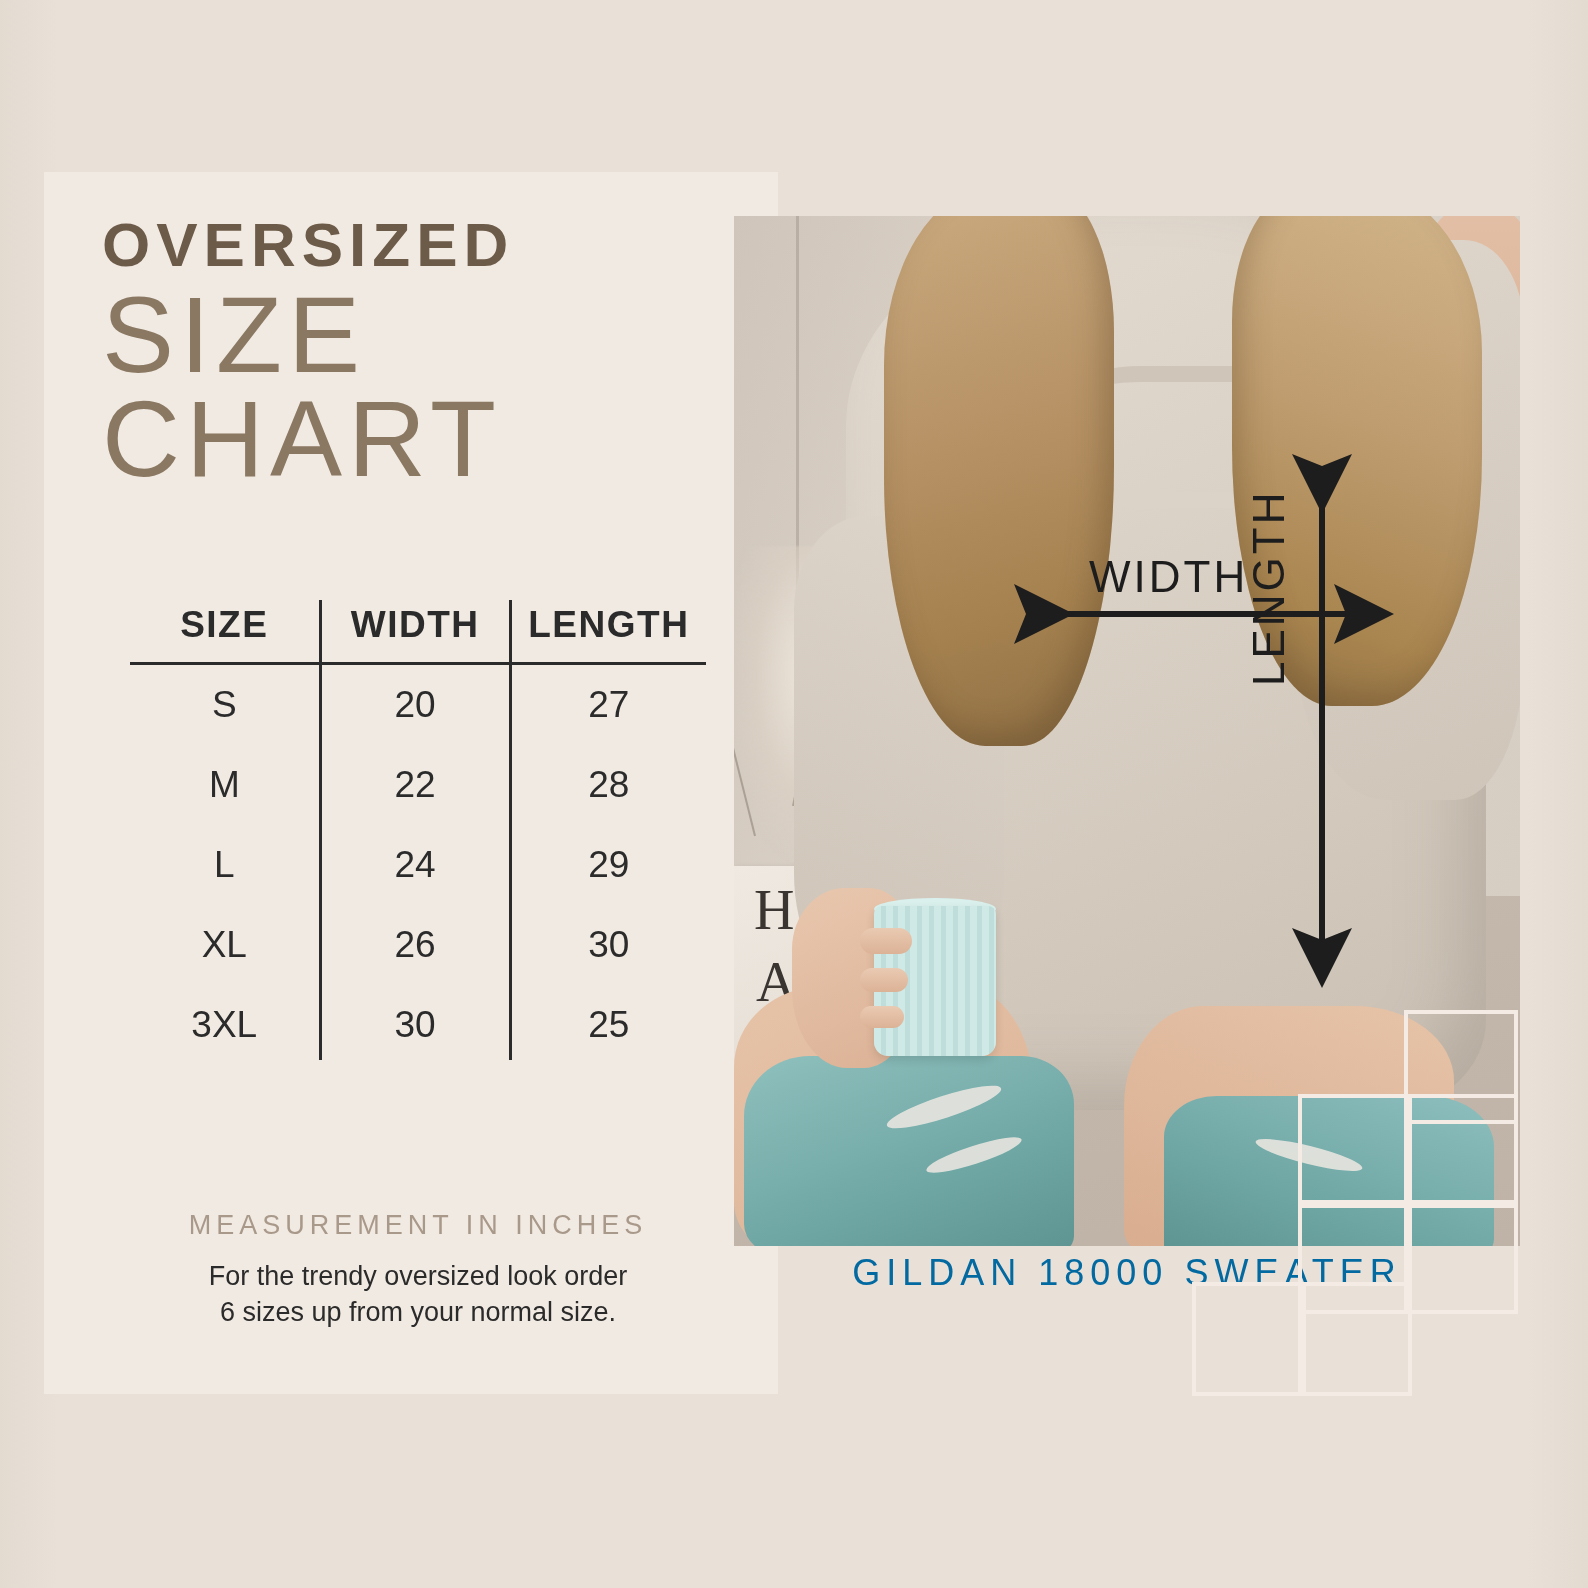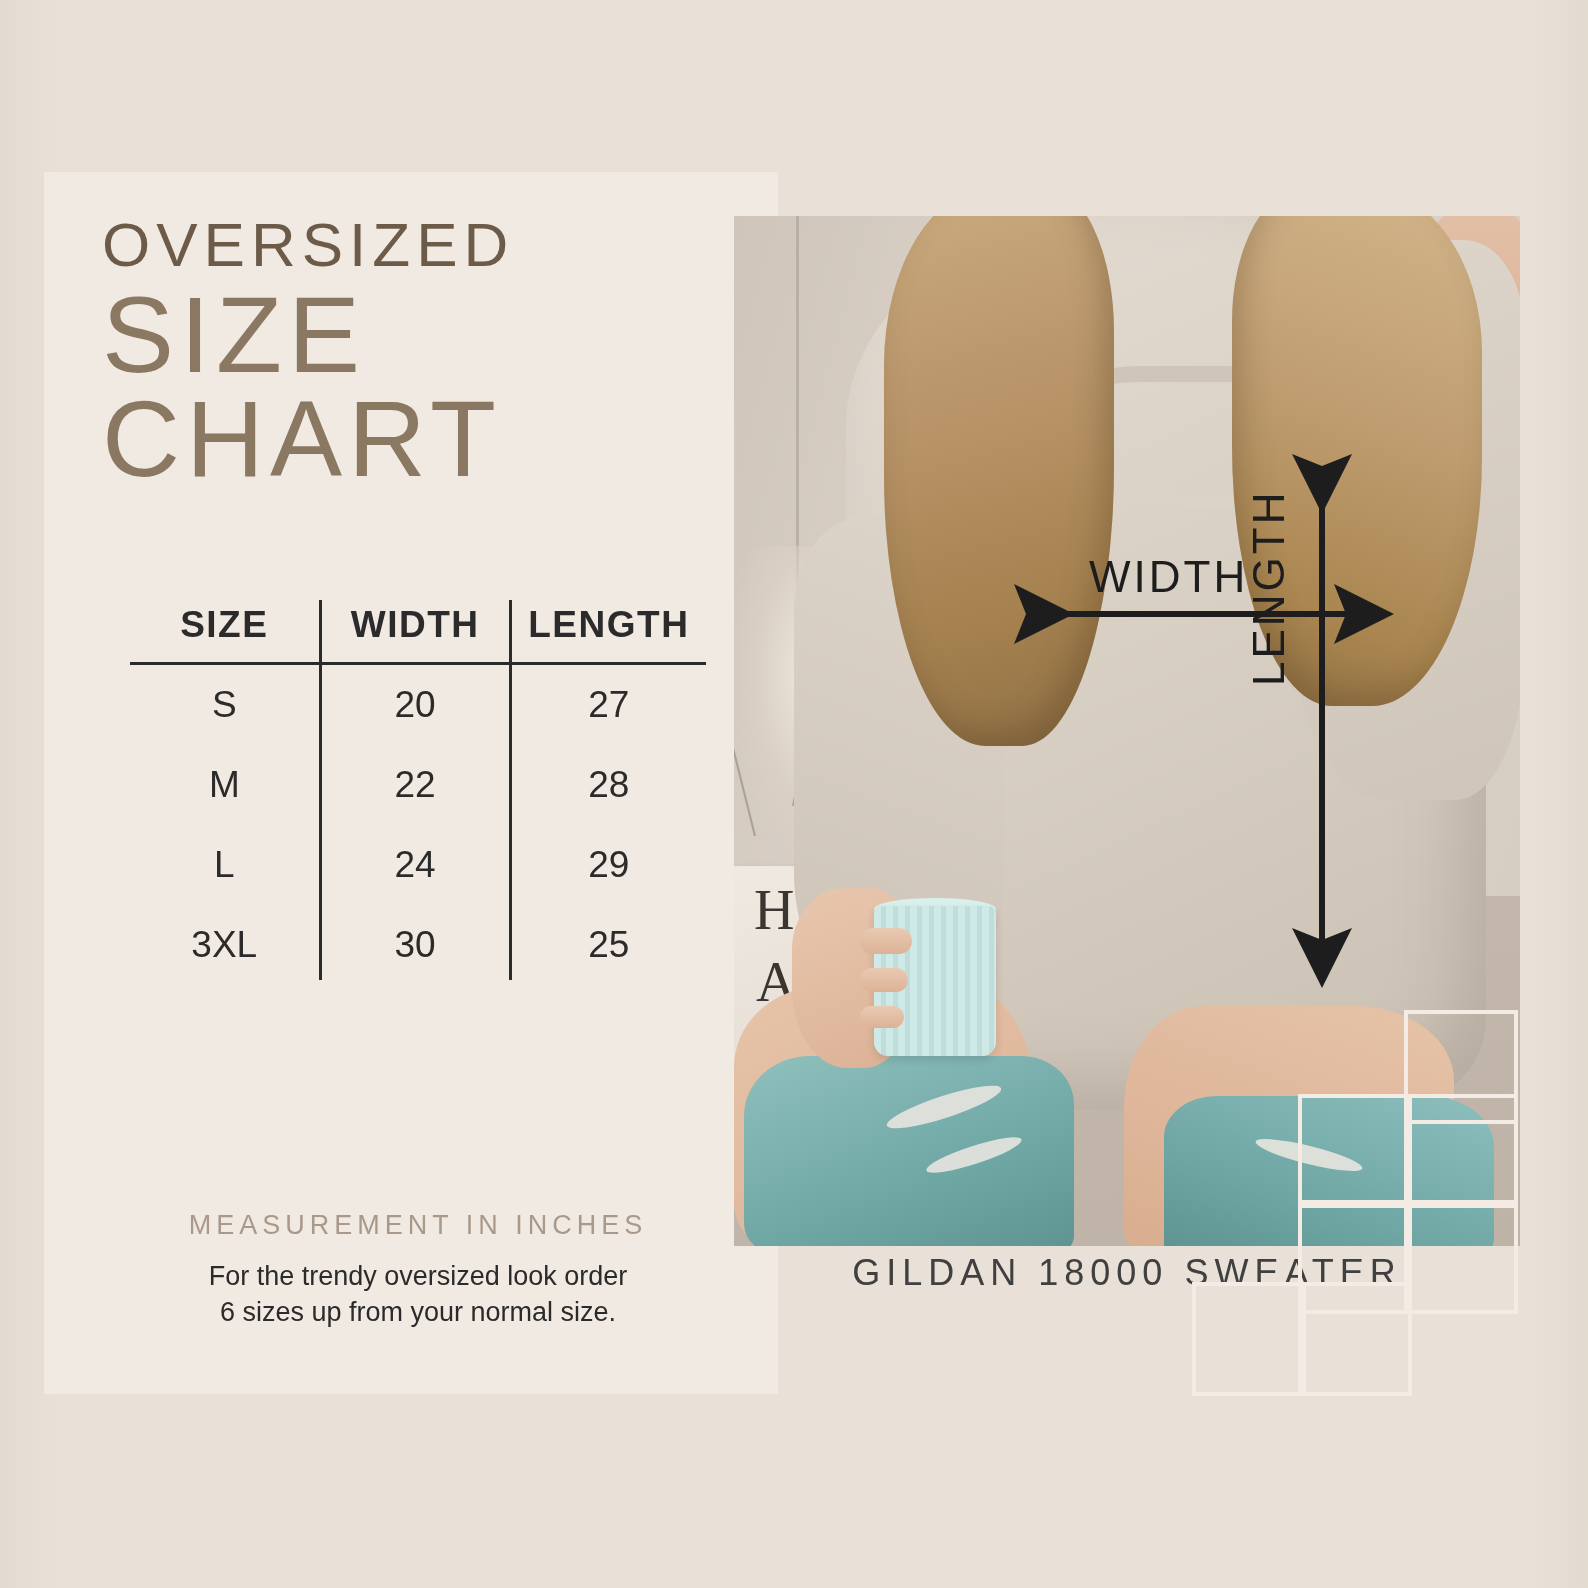--- a/index.html
+++ b/index.html
@@ -37,21 +37,21 @@
     background: #f1eae2;
   }
   .title-block {
     position: absolute;
     left: 58px;
     top: 42px;
     width: 620px;
   }
   .title-oversized {
     font-size: 62px;
-    font-weight: normal;
+    font-weight: bold;
     letter-spacing: 6px;
     color: #6d5b49;
     line-height: 1;
     margin: 0 0 4px 0;
   }
   .title-size, .title-chart {
     font-size: 108px;
     font-weight: 300;
     letter-spacing: 6px;
     color: #8a7862;
@@ -365,21 +365,21 @@
   }
 
   
   .caption {
     position: absolute;
     left: 734px;
     top: 1252px;
     width: 786px;
     font-size: 36px;
     letter-spacing: 6px;
-    color: #404040;
+    color: #0369a1;
     text-align: center;
   }
 
   
   .squares { position: absolute; left: 1190px; top: 1010px; width: 380px; height: 400px; }
   .sq {
     position: absolute;
     border: 4px solid #f4ece4;
   }
 </style>
@@ -416,20 +416,25 @@
             <td class="col-size">M</td>
             <td class="col-width">22</td>
             <td class="col-length">28</td>
           </tr>
           <tr>
             <td class="col-size">L</td>
             <td class="col-width">24</td>
             <td class="col-length">29</td>
           </tr>
           <tr>
+            <td class="col-size">XL</td>
+            <td class="col-width">26</td>
+            <td class="col-length">30</td>
+          </tr>
+          <tr>
             <td class="col-size">3XL</td>
             <td class="col-width">30</td>
             <td class="col-length">25</td>
           </tr>
         </tbody>
       </table>
     </div>
 
     <div class="measure-note">MEASUREMENT IN INCHES</div>
     <div class="trendy-note">

